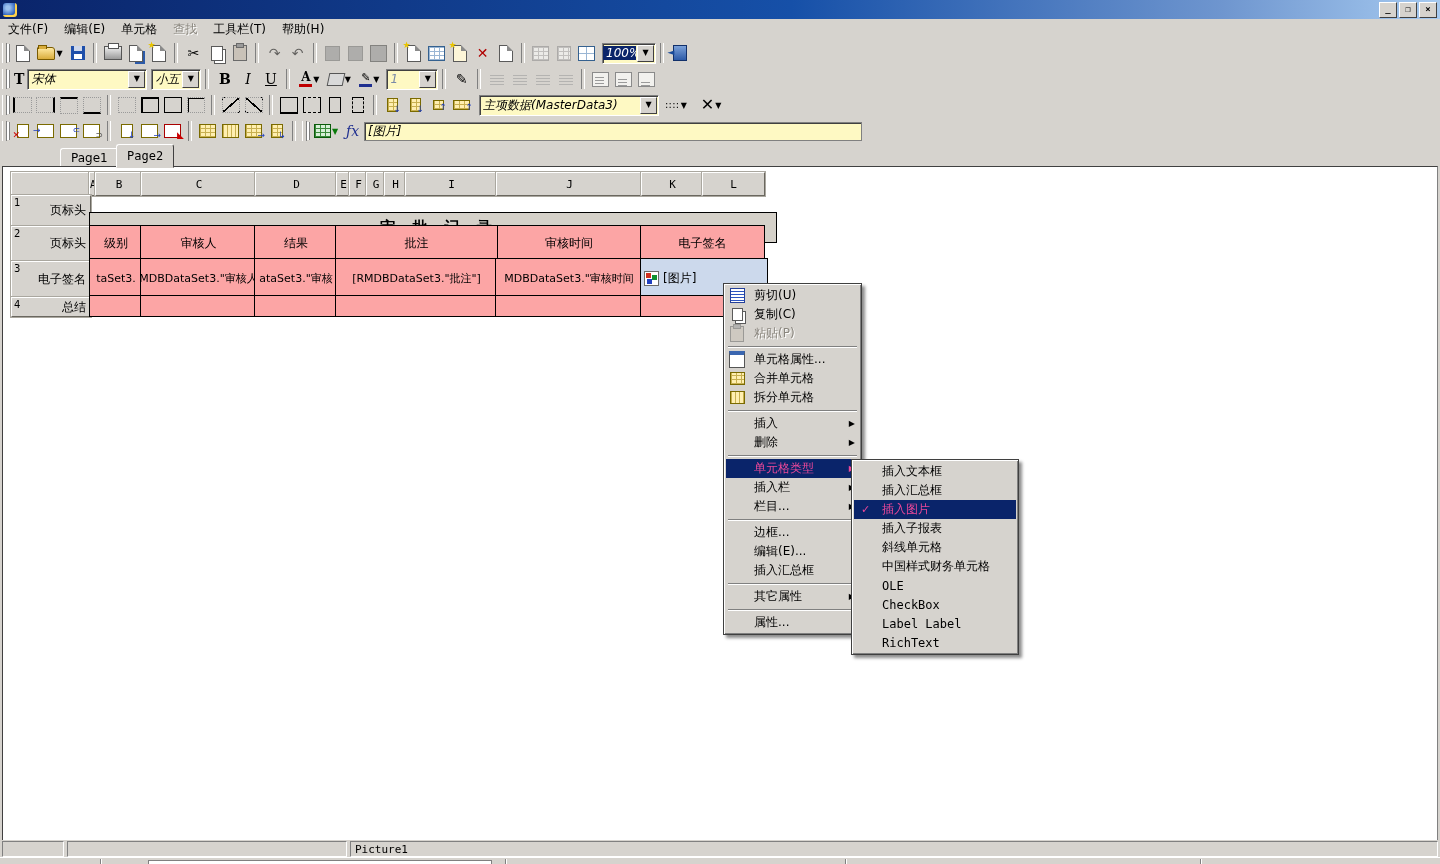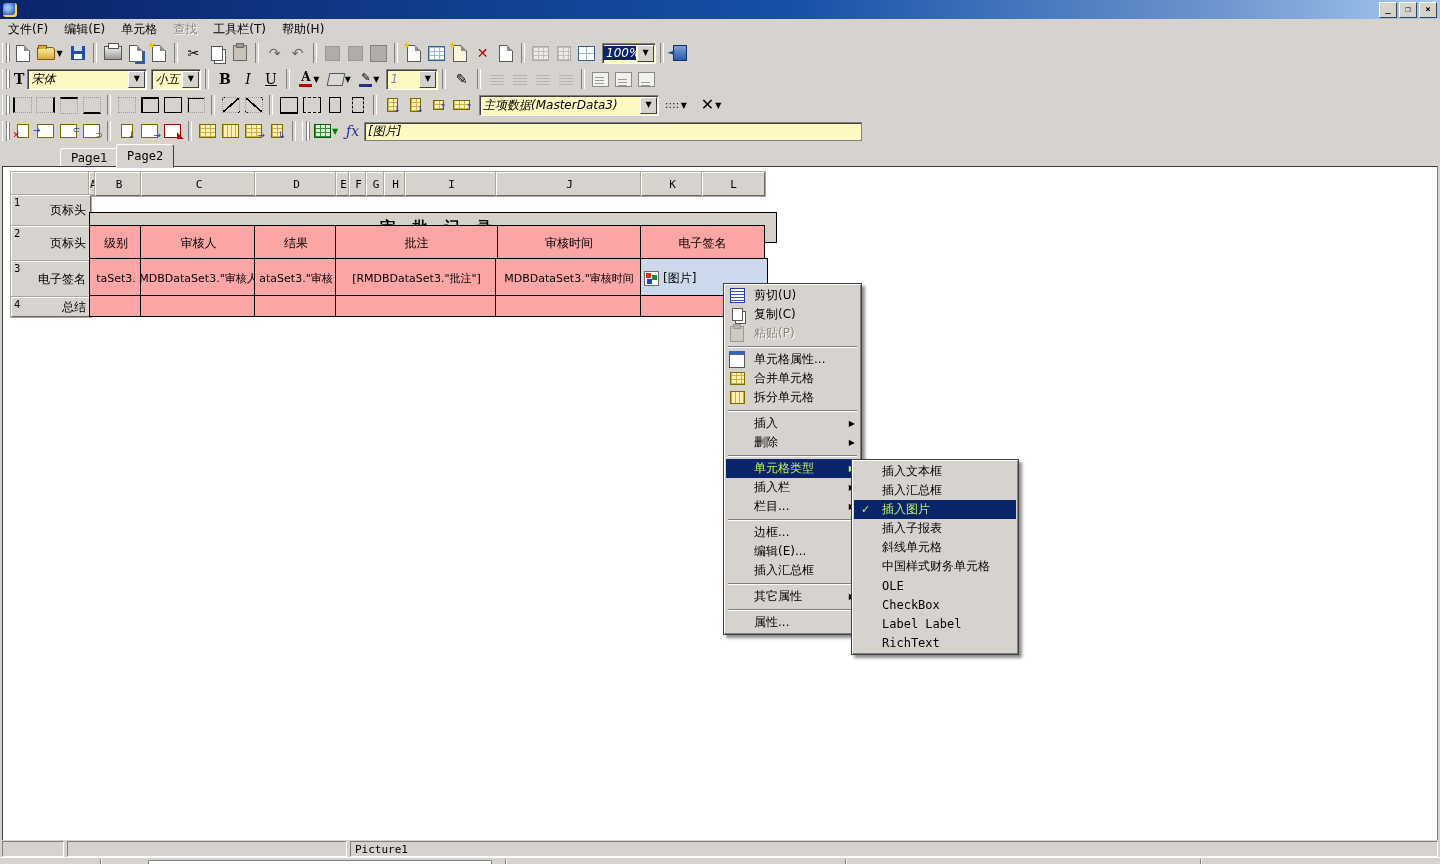--- a/index.html
+++ b/index.html
@@ -105,21 +105,21 @@
   
   .menu{position:absolute;background:#d6d3ce;border:1px solid #404040;
     box-shadow:inset 1px 1px 0 #fff,inset -1px -1px 0 #808080,3px 3px 3px rgba(0,0,0,.45);
     padding:2px;z-index:10;}
   .menuitem{height:19px;display:flex;align-items:center;position:relative;padding-right:14px;}
   .menuitem .micon{width:22px;display:flex;justify-content:center;flex:none;}
   .menuitem .mlabel{padding-left:6px;white-space:nowrap;}
   .menuitem.noicon .mlabel{padding-left:28px;}
   .menuitem .marrow{position:absolute;right:4px;font-size:8px;}
   .menuitem .mcheck{position:absolute;left:7px;font-size:11px;}
-  .menuitem.hl{background:#0a246a;color:#bef264;}
+  .menuitem.hl{background:#0a246a;color:#ec4899;}
   .menuitem.disabled{color:#8a867e;text-shadow:1px 1px 0 #fff;}
   .msep{height:1px;margin:3px 2px;background:#808080;box-shadow:0 1px 0 #fff;}
   .mi-cut{width:13px;height:13px;background:#fff;border:1px solid #24409a;
     background-image:repeating-linear-gradient(0deg,#2c54c0 1px,#2c54c0 2px,transparent 2px,transparent 4px);}
   .mi-props{width:14px;height:12px;background:#fff;border:1px solid #555;border-top:4px solid #3a66b0;}
 
   
   .statusbar{position:absolute;left:0;top:840px;width:1440px;height:16px;background:#d6d3ce;display:flex;gap:3px;padding-top:1px;}
   .spanel{height:14px;border:1px solid;border-color:#808080 #fff #fff #808080;
     display:flex;align-items:center;padding:0 4px;font-size:11px;font-family:"DejaVu Sans Mono",monospace;white-space:nowrap;overflow:hidden;}

